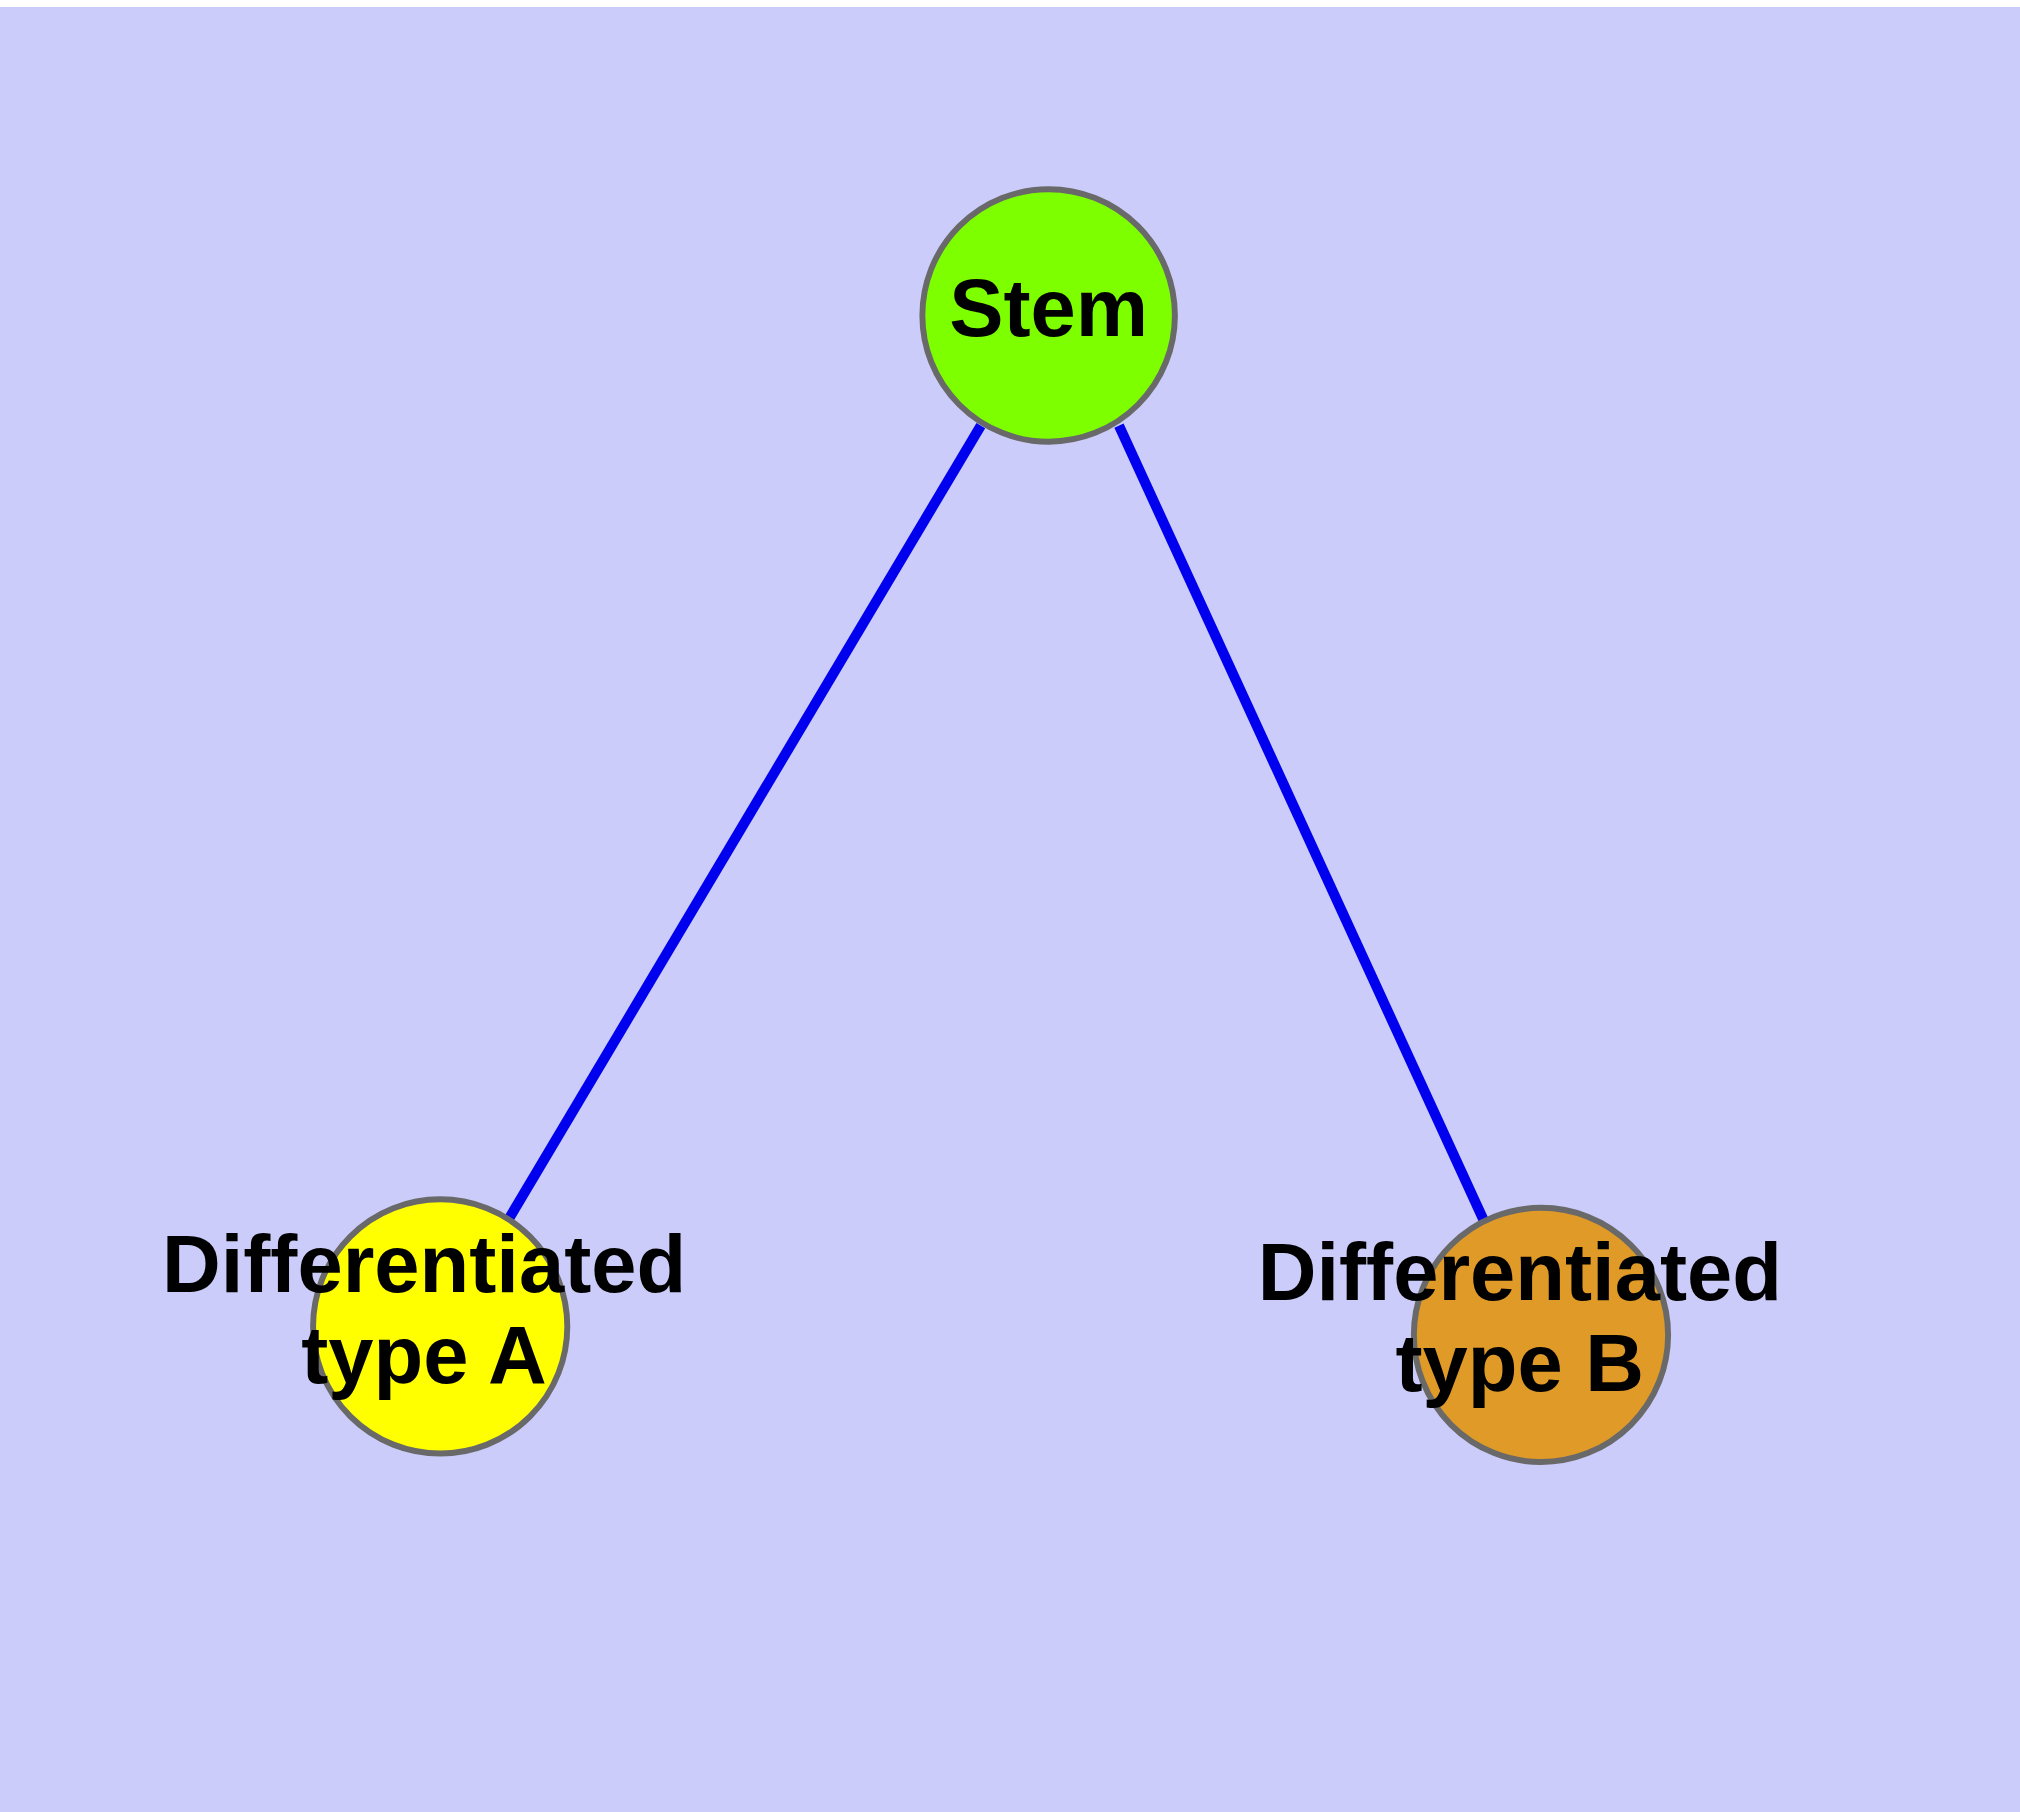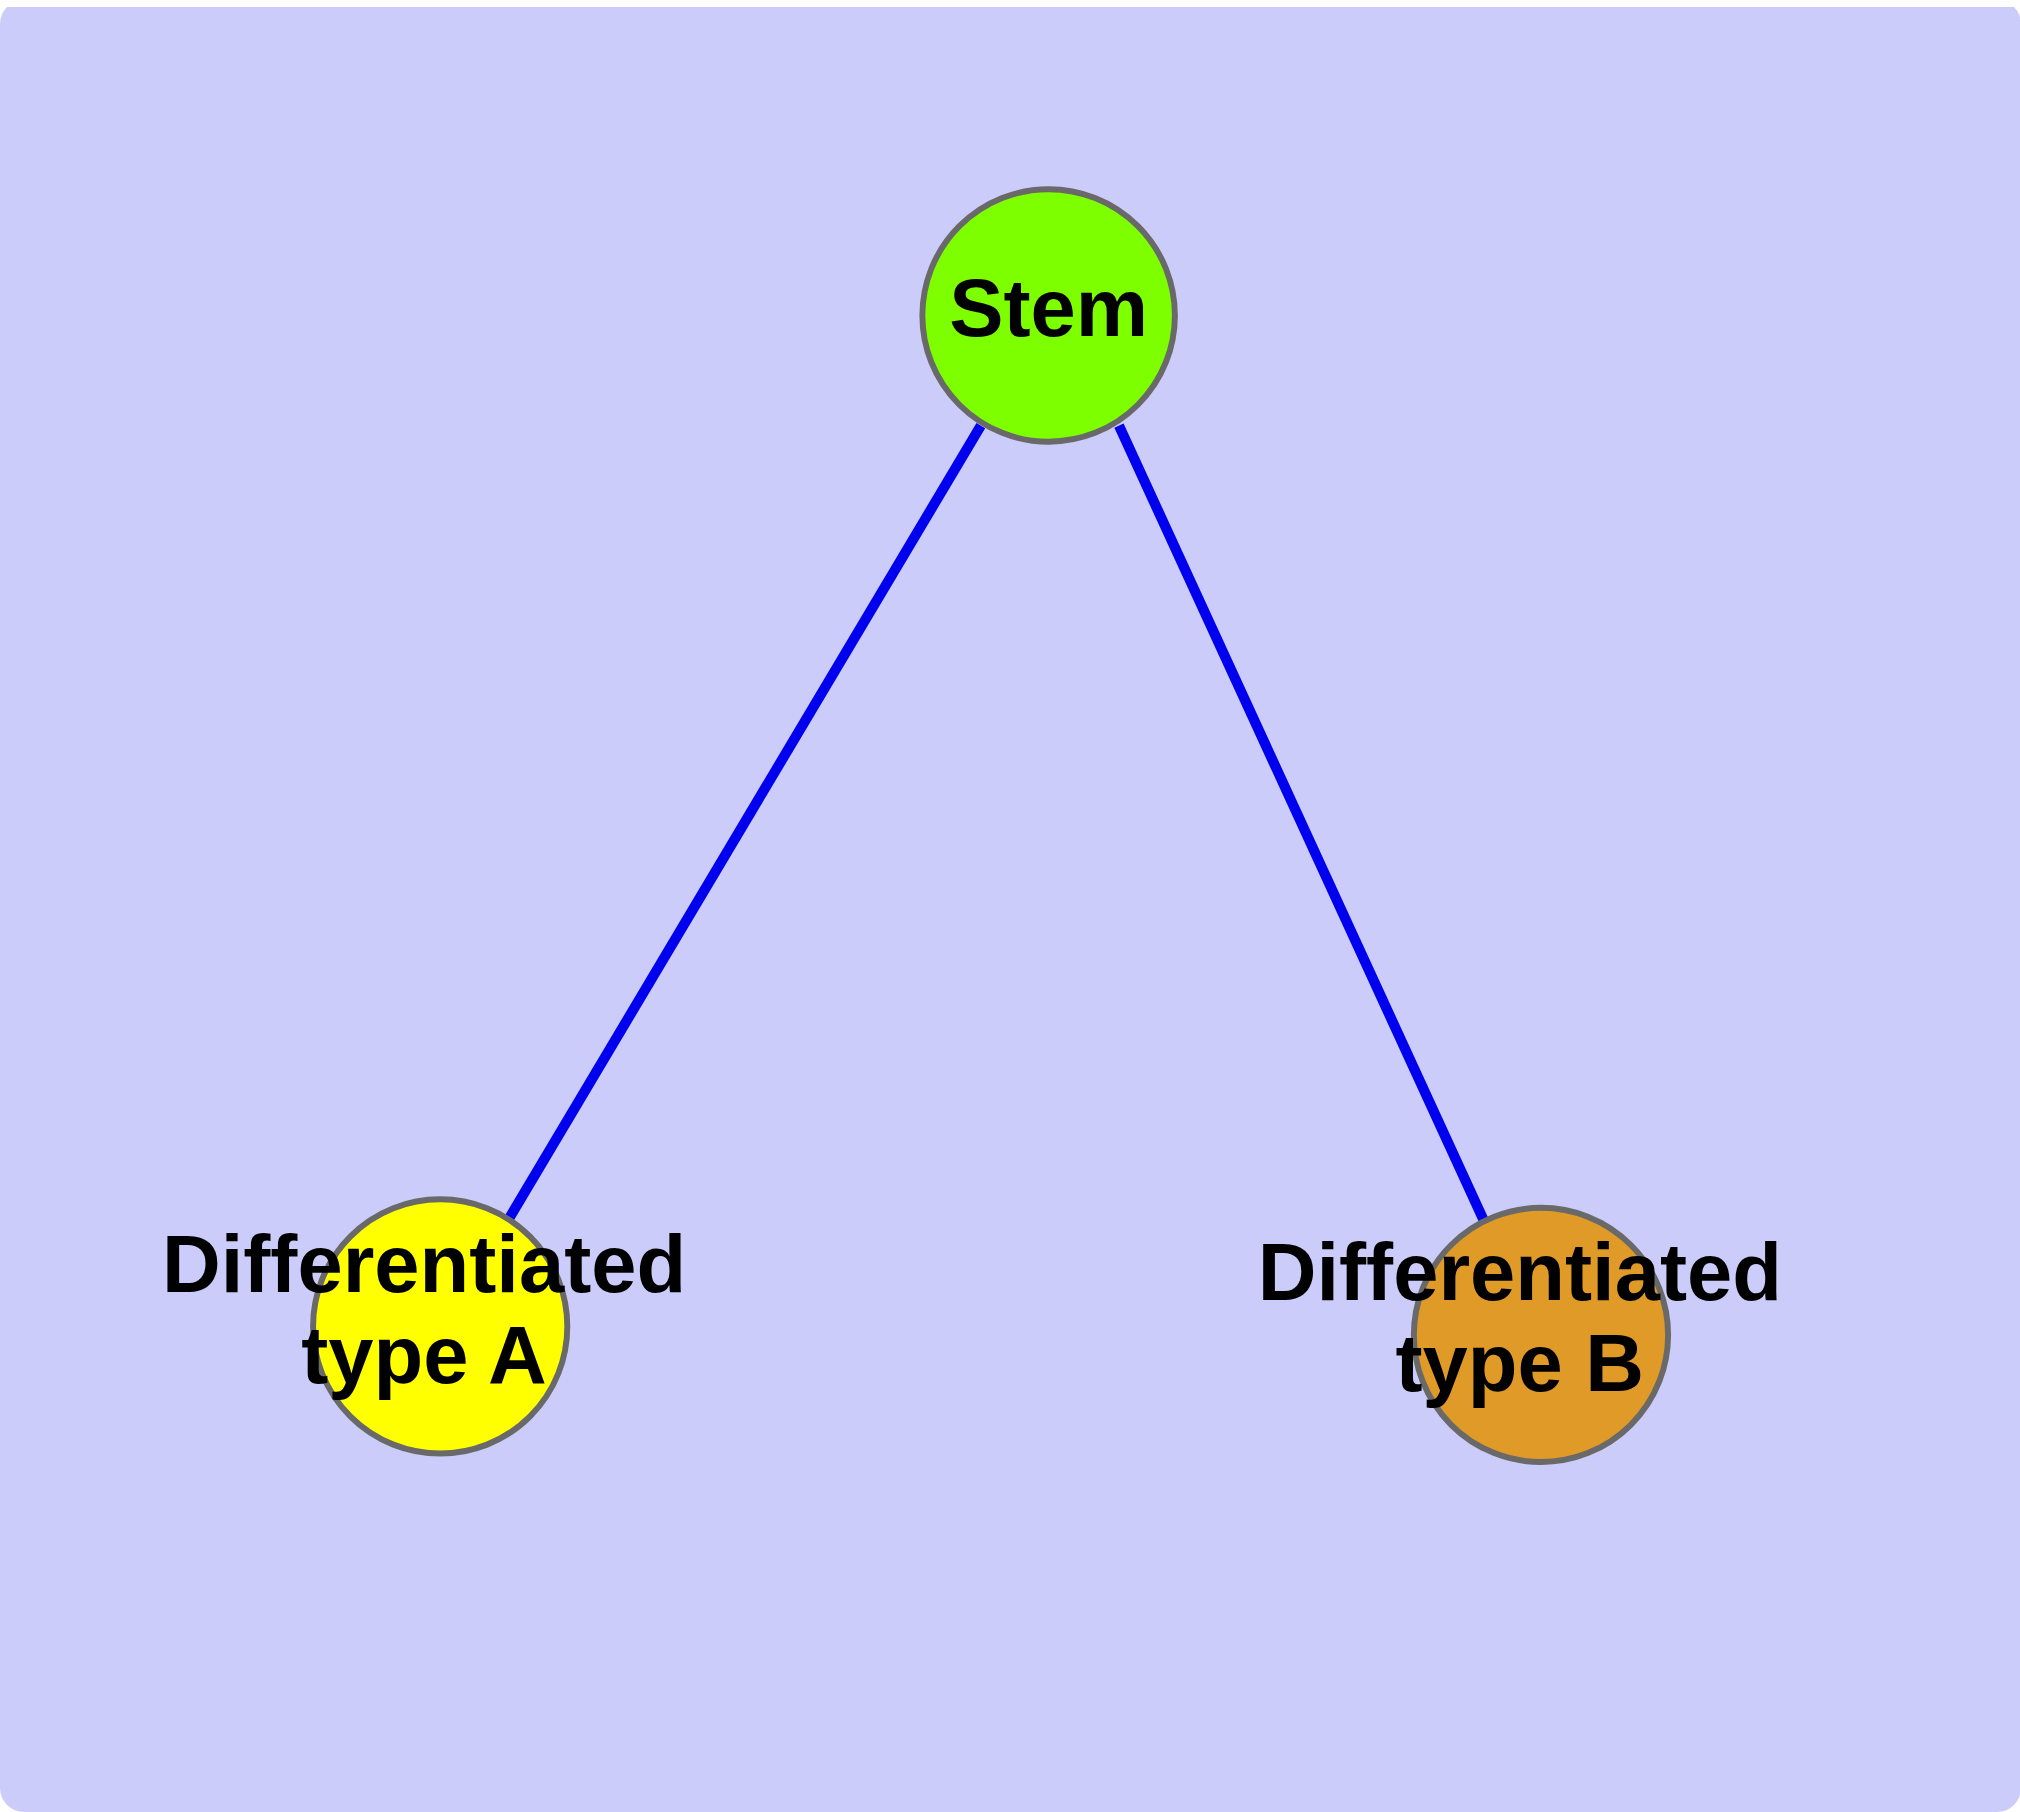--- a/index.html
+++ b/index.html
@@ -8,21 +8,20 @@
     padding: 0;
     background: #ffffff;
   }
   #stage {
     position: relative;
     width: 2021px;
     height: 1812px;
     overflow: hidden;
     background: #ffffff;
     font-family: "Liberation Sans", sans-serif;
-    border-radius: 24px;
   }
   #canvas {
     position: absolute;
     left: 0;
     top: 6.8px;
     width: 2021px;
     height: 1805px;
     background: #ccccfa;
   }
   #graph-svg {

